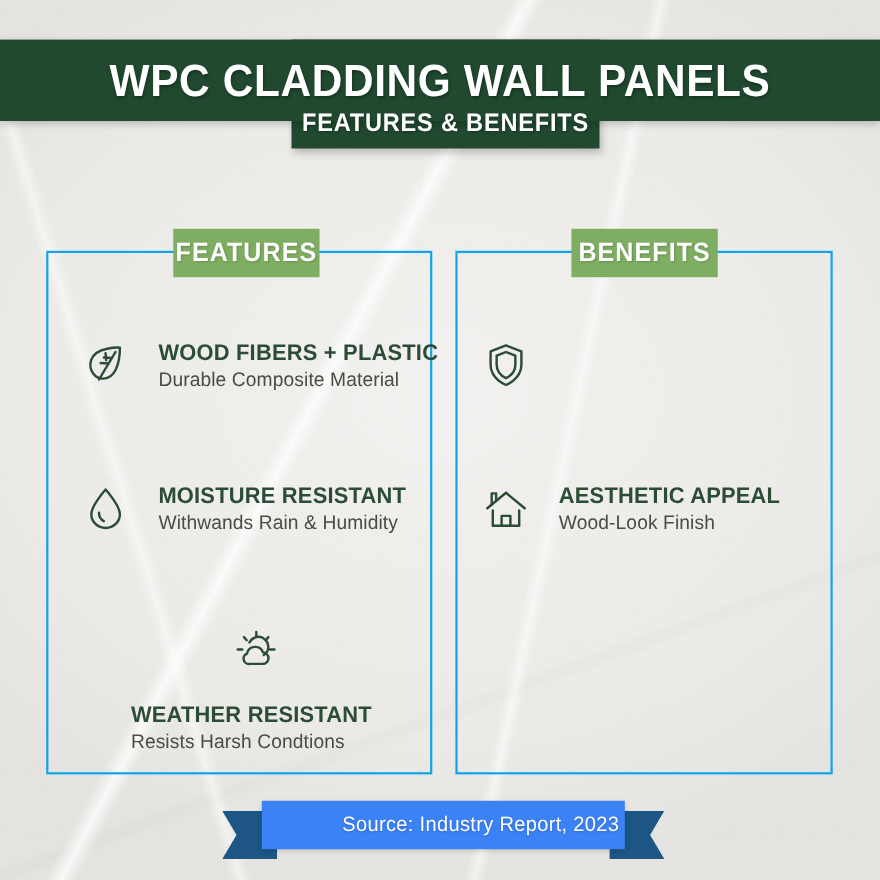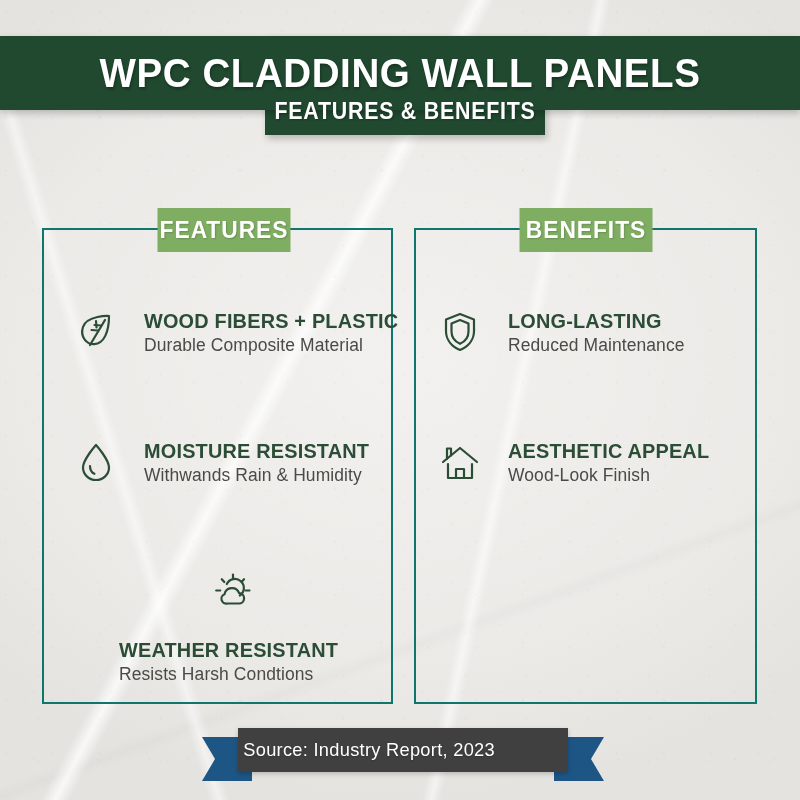--- a/index.html
+++ b/index.html
@@ -96,21 +96,21 @@
     transform: scaleX(0.93);
     text-shadow: 1px 1px 2px rgba(0,0,0,0.25);
     white-space: nowrap;
   }
 
   
   .column {
     position: absolute;
     top: 228px;
     height: 476px;
-    border: 2px solid #0f766e;
+    border: 2px solid #0ea5e9;
     background: transparent;
   }
   .col-features { left: 42px;  width: 351px; }
   .col-benefits { left: 414px; width: 343px; }
 
   .col-badge {
     position: absolute;
     top: -22px;
     height: 44px;
     background: #7fae62;
@@ -196,25 +196,25 @@
     left: -36px;
     clip-path: polygon(0 0, 100% 0, 100% 100%, 0 100%, 26% 50%);
   }
   .ribbon-tail-right {
     right: -36px;
     clip-path: polygon(0 0, 100% 0, 74% 50%, 100% 100%, 0 100%);
   }
   .ribbon-body {
     position: absolute;
     inset: 0;
-    background: #404040;
+    background: #3b82f6;
     z-index: 2;
     display: flex;
     align-items: center;
-    justify-content: flex-start;
+    justify-content: flex-end;
     box-shadow: 0 2px 5px rgba(0,0,0,0.20);
   }
   .ribbon-text {
     color: #ffffff;
     font-family: "Liberation Sans Narrow", "Liberation Sans", sans-serif;
     font-size: 19px;
     letter-spacing: 0.3px;
     transform: scaleX(0.96);
     text-shadow: 0 1px 2px rgba(0,0,0,0.22);
     white-space: nowrap;
@@ -294,24 +294,20 @@
 <div class="column col-benefits">
   <div class="col-badge badge-benefits">BENEFITS</div>
 
   <div class="item item-1">
     <span class="item-icon">
       <svg width="44" height="44" viewBox="0 0 44 44" fill="none" stroke="#2b4c35" stroke-width="2.2" stroke-linecap="round" stroke-linejoin="round">
         <path d="M22 4 8 9.5v11.8c0 8.4 5.8 15.2 14 18.7 8.2-3.5 14-10.3 14-18.7V9.5L22 4Z"></path>
         <path d="M22 10 13.5 13.4v8c0 5.6 3.6 10.1 8.5 12.4 4.9-2.3 8.5-6.8 8.5-12.4v-8L22 10Z"></path>
       </svg>
     </span>
-    <span class="item-text">
-      <span class="item-title">LONG-LASTING</span>
-      <span class="item-sub">Reduced Maintenance</span>
-    </span>
   </div>
 
   <div class="item item-2">
     <span class="item-icon">
       <svg width="44" height="44" viewBox="0 0 44 44" fill="none" stroke="#2b4c35" stroke-width="2.2" stroke-linecap="round" stroke-linejoin="round">
         <path d="M5 22 22 8l17 14"></path>
         <path d="M13 15.5V8.5h-4v10.3"></path>
         <path d="M10 24v14h24V24"></path>
         <path d="M18 38v-9h8v9"></path>
       </svg>

